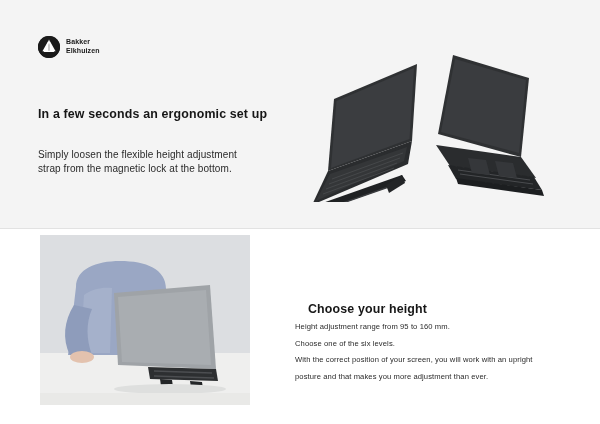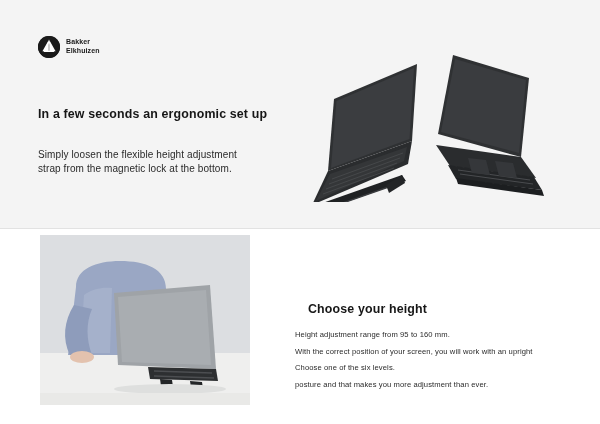--- a/index.html
+++ b/index.html
@@ -128,21 +128,21 @@
     font-size: 12.4px;
     font-weight: bold;
     letter-spacing: 0.15px;
     color: #161616;
     margin: 13px;
   }
 
   .bottom-body {
     position: absolute;
     left: 295px;
-    top: 327px;
+    top: 319px;
     width: 258px;
     font-size: 7.6px;
     line-height: 16.5px;
     color: #2a2a2a;
     letter-spacing: 0.1px;
   }
   .bottom-body div { white-space: nowrap; }
 </style>
 </head>
 <body>
@@ -254,18 +254,18 @@
       <ellipse cx="130" cy="154" rx="56" ry="5" fill="#dedfde"></ellipse>
 
       <rect x="0" y="158" width="210" height="12" fill="#e9e9e7"></rect>
     </svg>
   </div>
 
   <h2 class="bottom-heading">Choose your height</h2>
 
   <div class="bottom-body">
     <div>Height adjustment range from 95 to 160 mm.</div>
+    <div>Choose one of the six levels.</div>
     <div>With the correct position of your screen, you will work with an upright</div>
-    <div>Choose one of the six levels.</div>
     <div>posture and that makes you more adjustment than ever.</div>
   </div>
 
 </div>
 
 </body></html>

